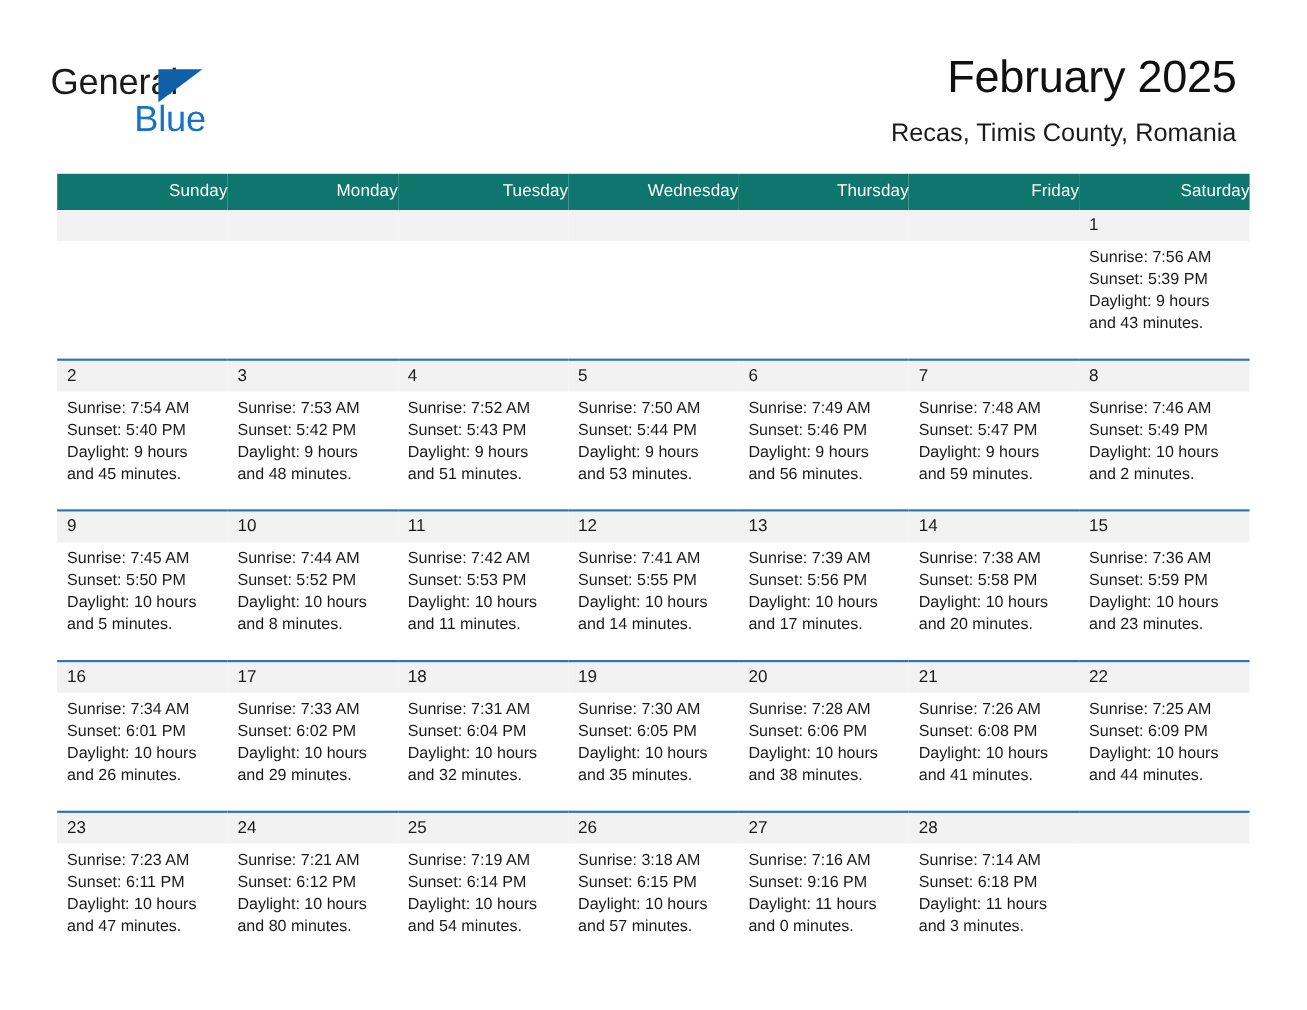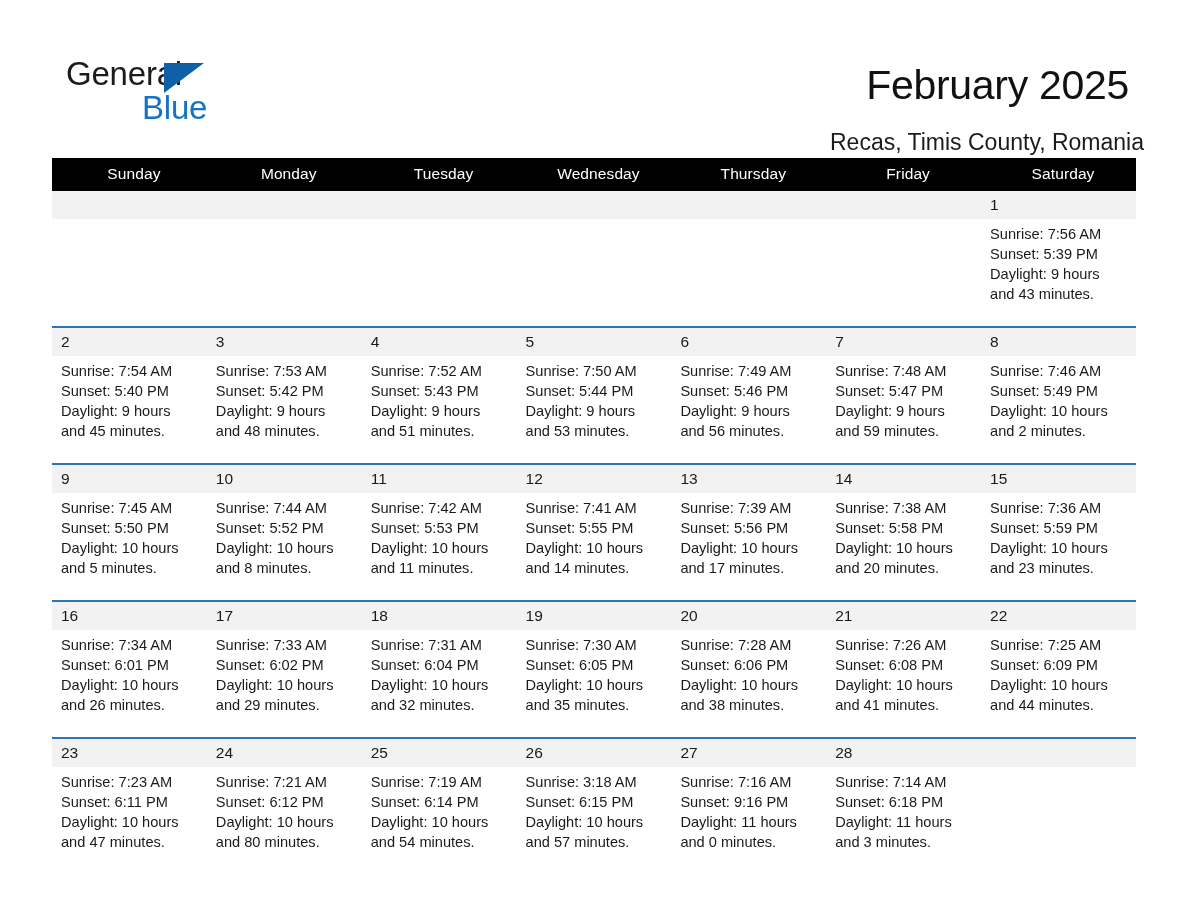--- a/index.html
+++ b/index.html
@@ -18,21 +18,21 @@
   .page {
     position: relative;
     width: 1188px;
     height: 918px;
     box-sizing: border-box;
   }
 
   
   .masthead {
     position: absolute;
-    left: 60px;
+    left: 40px;
     top: 44px;
     width: 1084px;
     height: 100px;
     text-decoration: underline;
   }
   .logo {
     position: absolute;
     left: 6px;
     top: 10px;
     width: 300px;
@@ -71,21 +71,21 @@
     right: 0;
     top: 0;
     text-align: right;
     width: 760px;
   }
   .cal-title {
     font-size: 41px;
     font-weight: normal;
     color: #111111;
     line-height: 52px;
-    margin: 15px;
+    margin: 0;
     letter-spacing: -0.3px;
   }
   .cal-subtitle {
     font-size: 23px;
     font-weight: normal;
     color: #1b1b1b;
     line-height: 32px;
     margin: 8px 0 4px 0;
   }
 
@@ -97,25 +97,25 @@
     width: 1084px;
   }
   table.cal {
     border-collapse: collapse;
     table-layout: fixed;
     width: 1084px;
   }
   table.cal col { width: 154.85px; }
 
   thead th {
-    background: #000000;
+    background: #0f766e;
     color: #ffffff;
     font-size: 15.5px;
     font-weight: normal;
-    text-align: center;
+    text-align: right;
     padding: 7px 0 8px 9px;
     height: 16px;
     vertical-align: middle;
     letter-spacing: 0.1px;
   }
 
   tbody tr.week-row > td {
     vertical-align: top;
     padding: 0;
     border-top: 2px solid #2f74b5;

